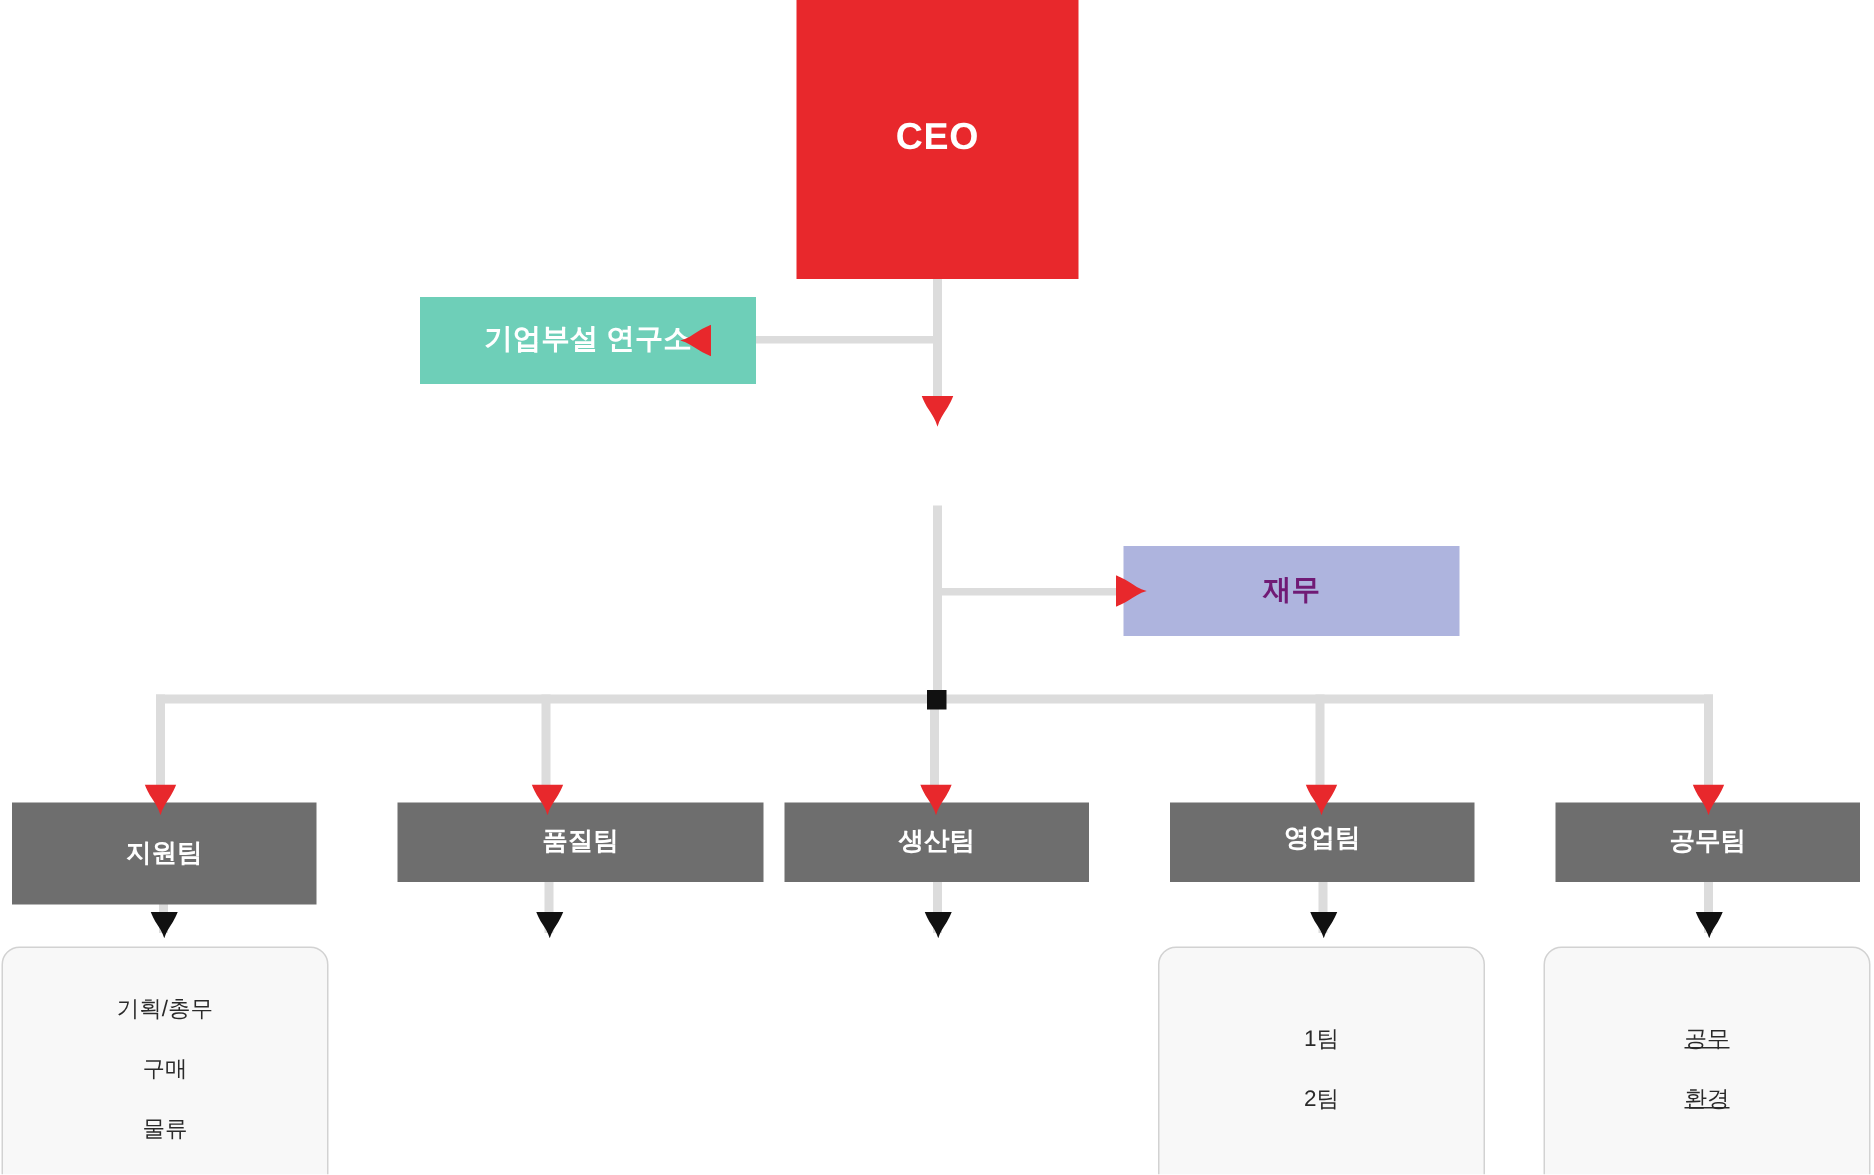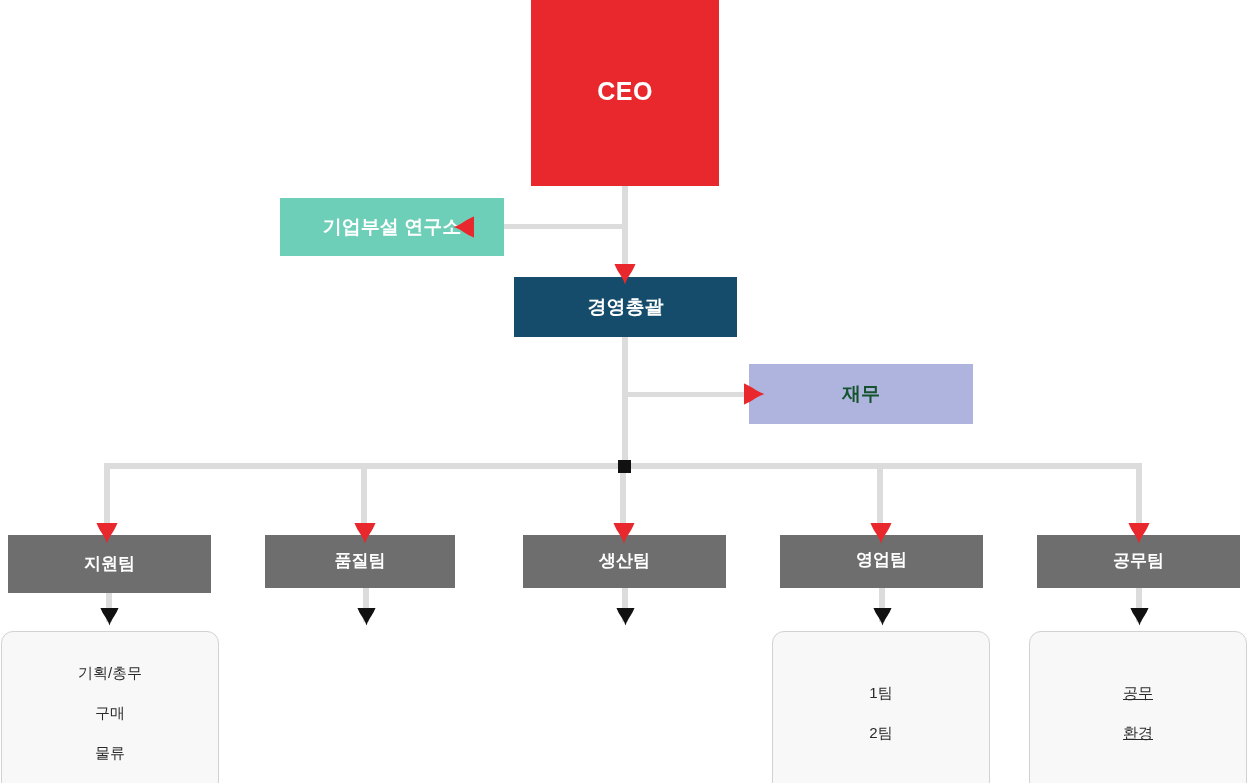--- a/index.html
+++ b/index.html
@@ -70,21 +70,21 @@
     font-weight: bold;
   }
   .box-mgmt {
     background: #154c6b;
     color: #ffffff;
     font-size: 19px;
     font-weight: bold;
   }
   .box-finance {
     background: #aeb4de;
-    color: #14532d;
+    color: #701a75;
     font-size: 19px;
     font-weight: bold;
   }
   .box-team {
     background: #6e6e6e;
     color: #ffffff;
     font-size: 17px;
     font-weight: bold;
   }
   .box-sub {
@@ -135,32 +135,29 @@
   <div class="node-dot" style="left:618px; top:460px;"></div>
 
   <div class="box box-ceo" style="left:531px; top:-2px; width:188px; height:188px;">
     <span class="box-label">CEO</span>
   </div>
 
   <div class="box box-lab" style="left:240px; top:198px; width:224px; height:58px;margin-left:40px;">
     <span class="box-label">기업부설 연구소</span>
   </div>
 
-  <div class="box box-mgmt" style="left:514px; top:277px; width:223px; height:60px;">
-    <span class="box-label">경영총괄</span>
-  </div>
 
   <div class="box box-finance" style="left:749px; top:364px; width:224px; height:60px;">
     <span class="box-label">재무</span>
   </div>
 
-  <div class="box box-team" style="left:8px; top:535px; width:203px; height:58px;justify-content:center;">
+  <div class="box box-team" style="left:8px; top:535px; width:203px; height:68px;justify-content:center;">
     <span class="box-label">지원팀</span>
   </div>
-  <div class="box box-team" style="left:265px; top:535px; width:190px; height:53px;">
+  <div class="box box-team" style="left:265px; top:535px; width:244px; height:53px;">
     <span class="box-label">품질팀</span>
   </div>
   <div class="box box-team" style="left:523px; top:535px; width:203px; height:53px;">
     <span class="box-label">생산팀</span>
   </div>
   <div class="box box-team" style="left:780px; top:535px; width:203px; height:53px;font-family:Liberation Mono, monospace;">
     <span class="box-label">영업팀</span>
   </div>
   <div class="box box-team" style="left:1037px; top:535px; width:203px; height:53px;text-align:right;">
     <span class="box-label">공무팀</span>

